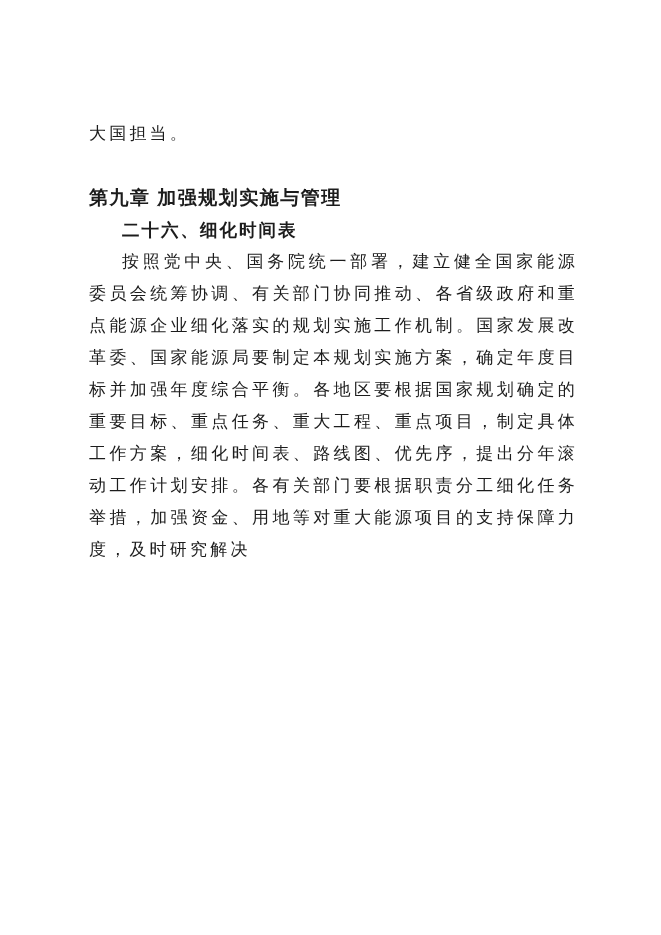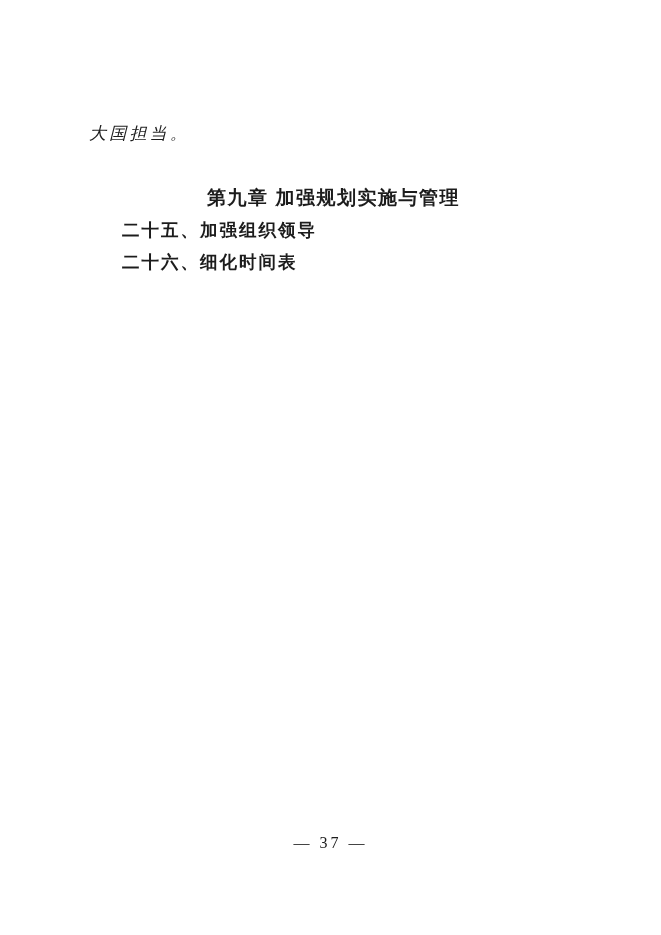--- a/index.html
+++ b/index.html
@@ -22,31 +22,29 @@
     top: 118px;
     width: 489px;
   }
   .body-text {
     margin: 0;
     font-size: 17px;
     line-height: 32px;
     letter-spacing: 3.2px;
     text-align: justify;
     text-justify: inter-character;
-    font-style: italic;
   }
   .indent {
     text-indent: 33px;
   }
   .chapter-title {
     margin: 32px 0 0 0;
     font-size: 19px;
     line-height: 32px;
     font-weight: bold;
-    text-align: center;
     letter-spacing: 1.5px;
     font-family: "Liberation Sans", "DejaVu Sans", sans-serif;
   }
   .section-heading {
     margin: 0;
     font-size: 17.5px;
     line-height: 32px;
     font-weight: bold;
     letter-spacing: 2px;
     text-indent: 33px;
@@ -68,22 +66,21 @@
 <body>
 
 <div class="page">
   <div class="content">
 
     <p class="body-text">大国担当。</p>
 
     <h1 class="chapter-title">第九章 加强规划实施与管理</h1>
 
 
-    <h2 class="section-heading">二十五、加强组织领导</h2>
 
 
     <h2 class="section-heading">二十六、细化时间表</h2>
 
+    <p class="body-text indent">按照党中央、国务院统一部署，建立健全国家能源委员会统筹协调、有关部门协同推动、各省级政府和重点能源企业细化落实的规划实施工作机制。国家发展改革委、国家能源局要制定本规划实施方案，确定年度目标并加强年度综合平衡。各地区要根据国家规划确定的重要目标、重点任务、重大工程、重点项目，制定具体工作方案，细化时间表、路线图、优先序，提出分年滚动工作计划安排。各有关部门要根据职责分工细化任务举措，加强资金、用地等对重大能源项目的支持保障力度，及时研究解决</p>
 
   </div>
 
-  <div class="page-number">— 37 —</div>
 </div>
 
 </body></html>

